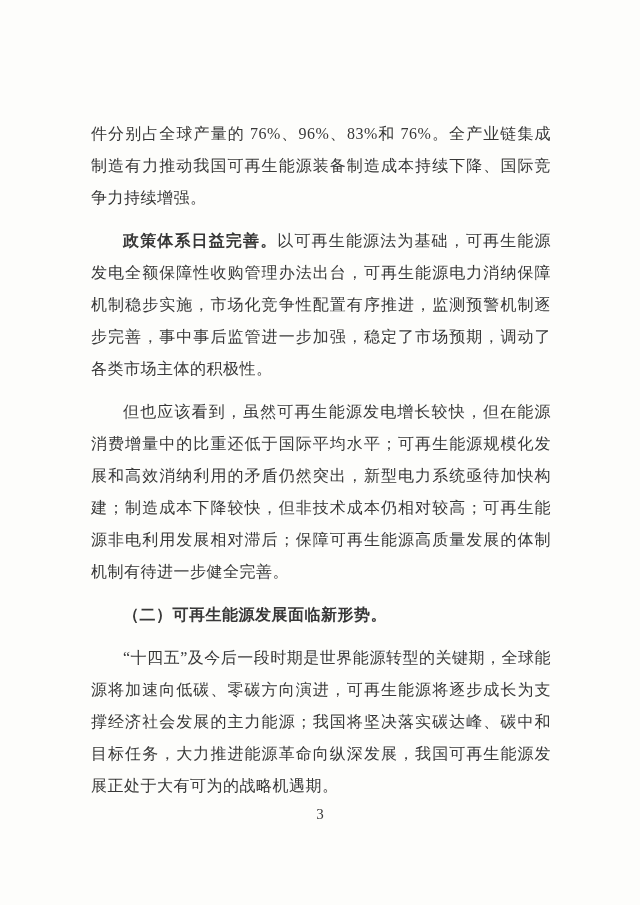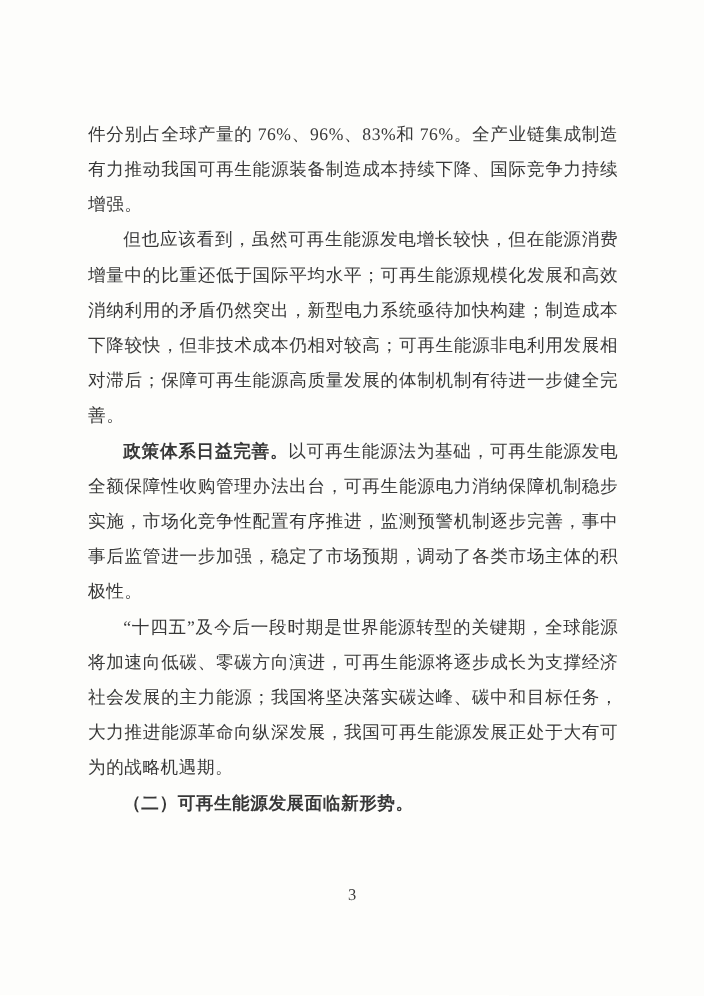--- a/index.html
+++ b/index.html
@@ -21,21 +21,21 @@
     top: 107px;
     width: 482px;
     font-size: 16px;
     line-height: 32px;
     letter-spacing: 0.5px;
     color: #383838;
     text-align: justify;
     text-justify: inter-character;
   }
   .para {
-    margin: 0;
+    margin: 11px;
     text-indent: 2em;
   }
   .para.no-indent {
     text-indent: 0;
   }
   .lead {
     font-weight: bold;
   }
   .lead.kaiti {
     font-weight: bold;
@@ -59,32 +59,32 @@
 <body>
 
 <div class="page">
   <div class="content">
 
     <p class="para no-indent">
       <span>件分别占全球产量的 76%、96%、83%和 76%。全产业链集成制造有力推动我国可再生能源装备制造成本持续下降、国际竞争力持续增强。</span>
     </p>
 
     <p class="para">
+      <span class="lead">政策体系日益完善。</span><span>以可再生能源法为基础，可再生能源发电全额保障性收购管理办法出台，可再生能源电力消纳保障机制稳步实施，市场化竞争性配置有序推进，监测预警机制逐步完善，事中事后监管进一步加强，稳定了市场预期，调动了各类市场主体的积极性。</span>
+    </p>
+
+    <p class="para">
       <span>但也应该看到，虽然可再生能源发电增长较快，但在能源消费增量中的比重还低于国际平均水平；可再生能源规模化发展和高效消纳利用的矛盾仍然突出，新型电力系统亟待加快构建；制造成本下降较快，但非技术成本仍相对较高；可再生能源非电利用发展相对滞后；保障可再生能源高质量发展的体制机制有待进一步健全完善。</span>
     </p>
 
     <p class="para">
-      <span class="lead">政策体系日益完善。</span><span>以可再生能源法为基础，可再生能源发电全额保障性收购管理办法出台，可再生能源电力消纳保障机制稳步实施，市场化竞争性配置有序推进，监测预警机制逐步完善，事中事后监管进一步加强，稳定了市场预期，调动了各类市场主体的积极性。</span>
+      <span class="heading">（二）可再生能源发展面临新形势。</span>
     </p>
 
     <p class="para">
       <span>“十四五”及今后一段时期是世界能源转型的关键期，全球能源将加速向低碳、零碳方向演进，可再生能源将逐步成长为支撑经济社会发展的主力能源；我国将坚决落实碳达峰、碳中和目标任务，大力推进能源革命向纵深发展，我国可再生能源发展正处于大有可为的战略机遇期。</span>
-    </p>
-
-    <p class="para">
-      <span class="heading">（二）可再生能源发展面临新形势。</span>
     </p>
 
 
   </div>
 
   <div class="page-number">3</div>
 </div>
 
 </body></html>

